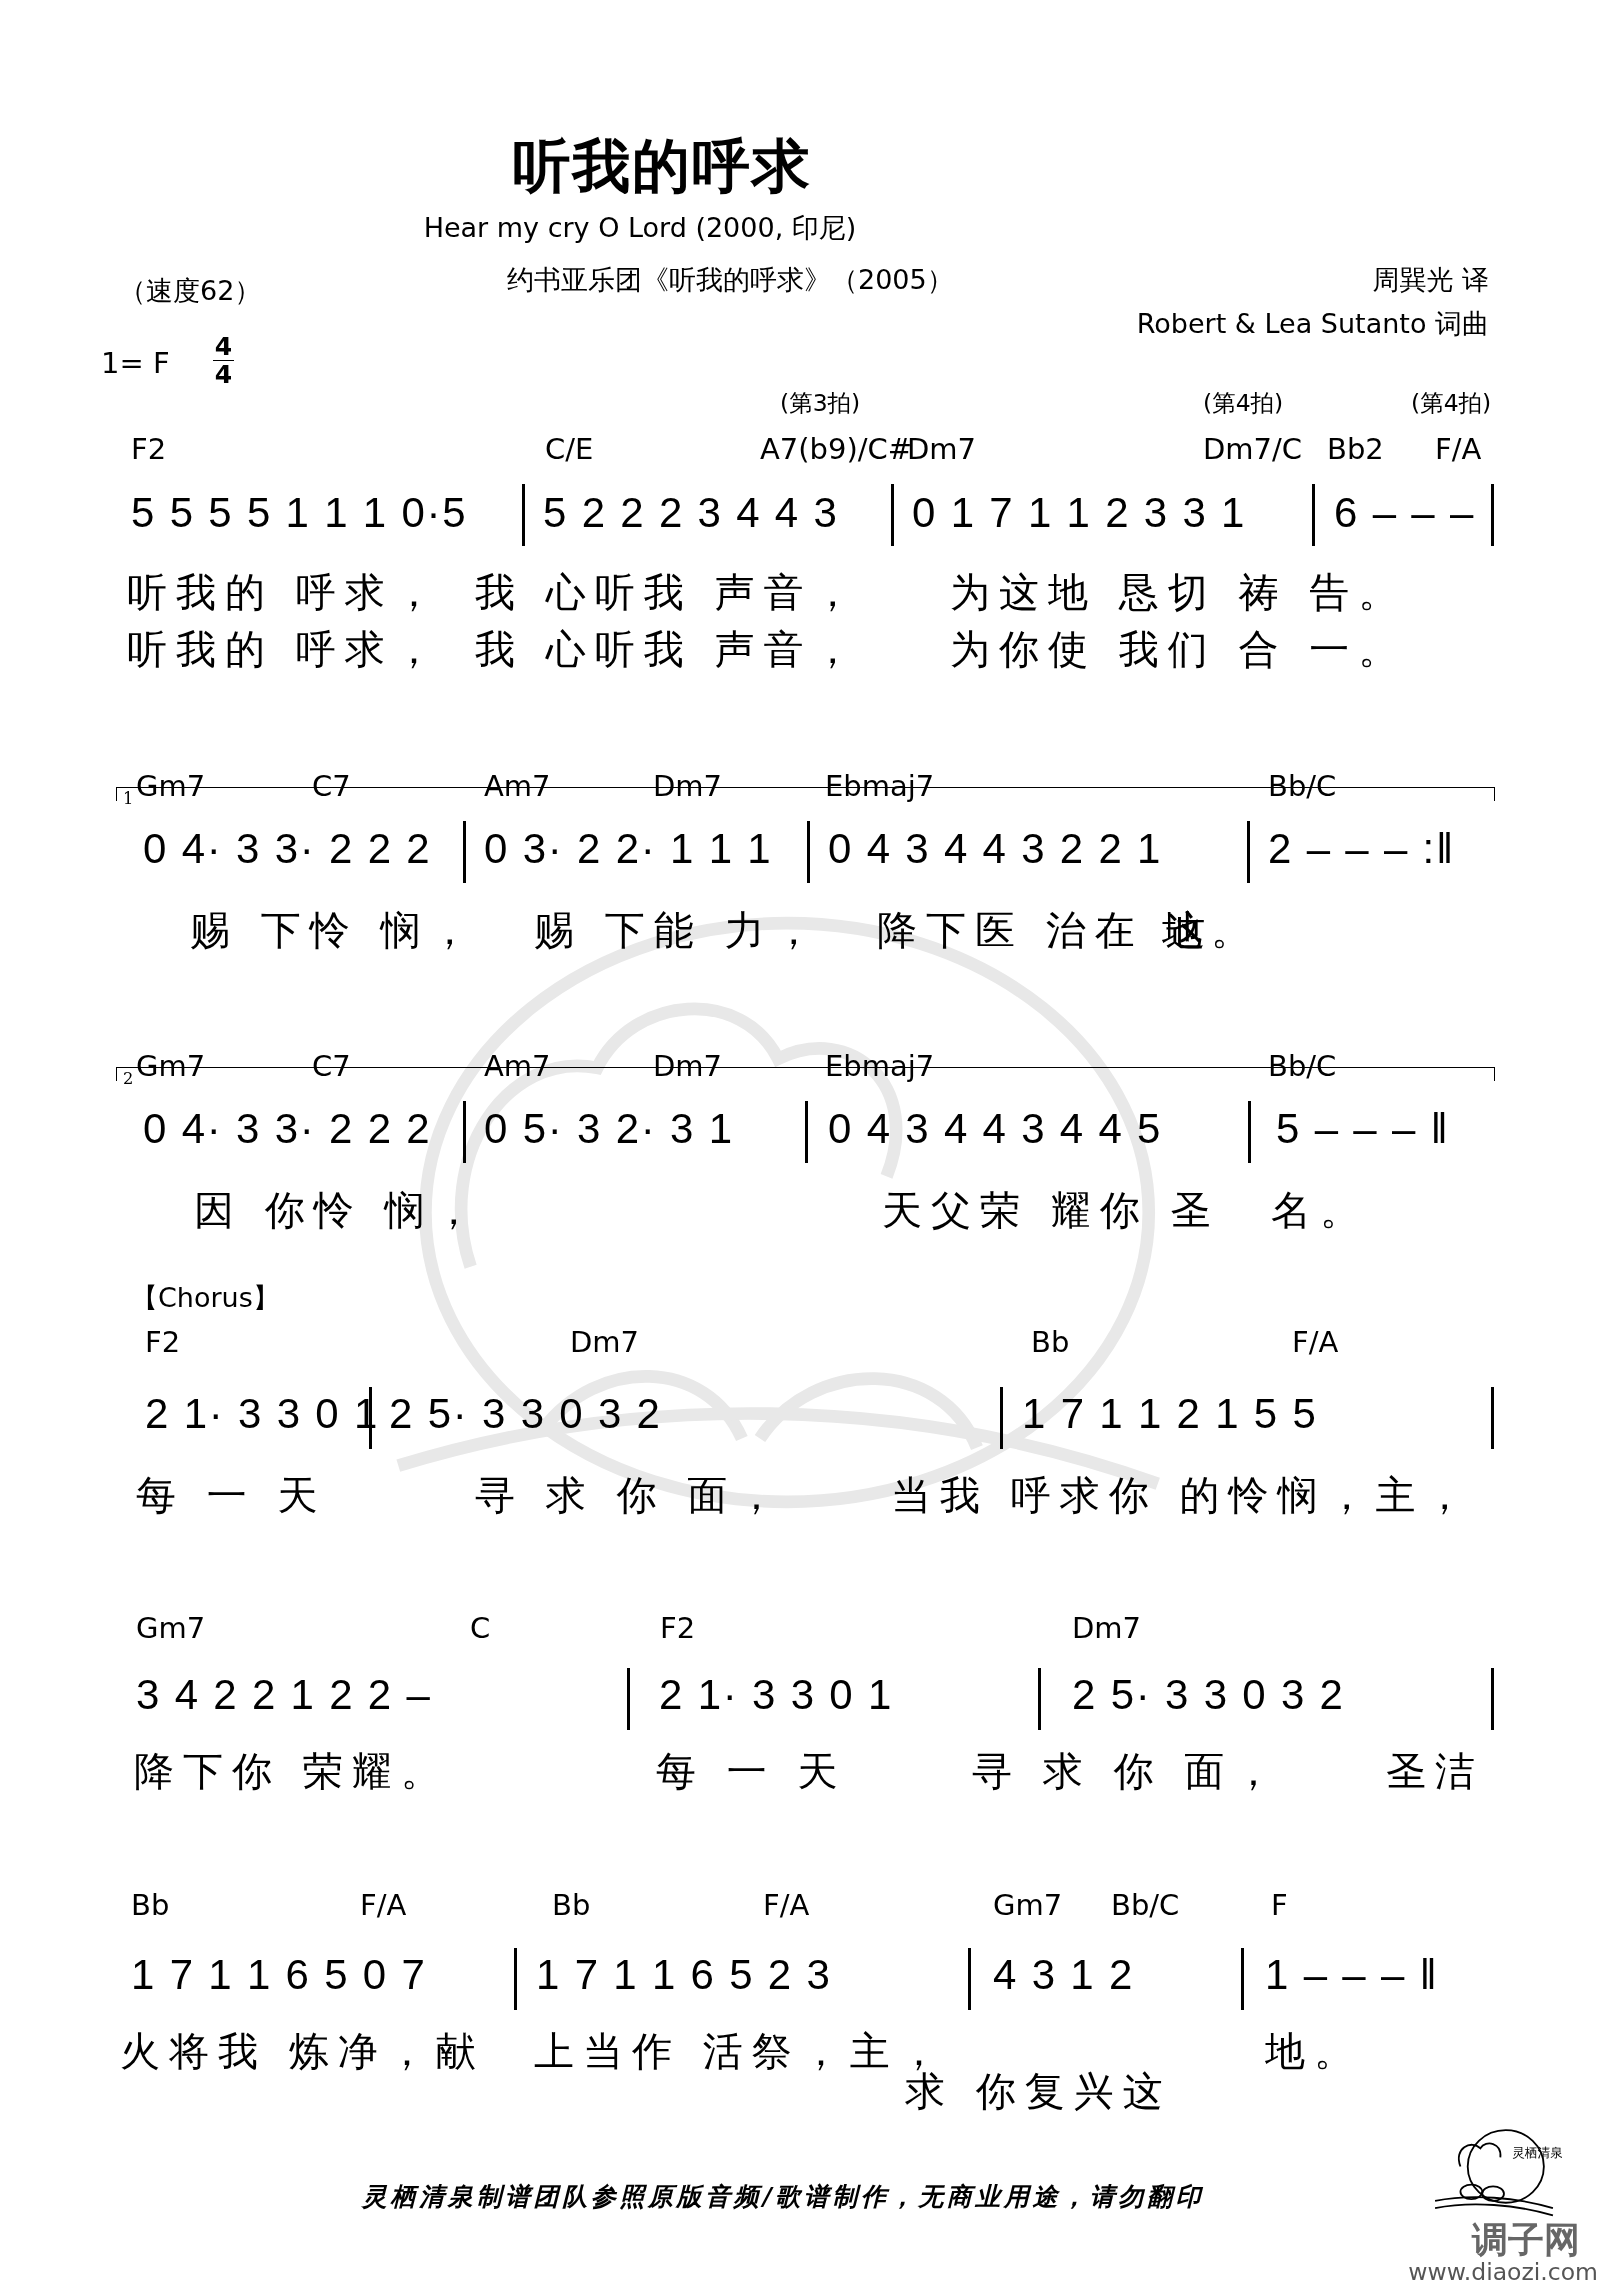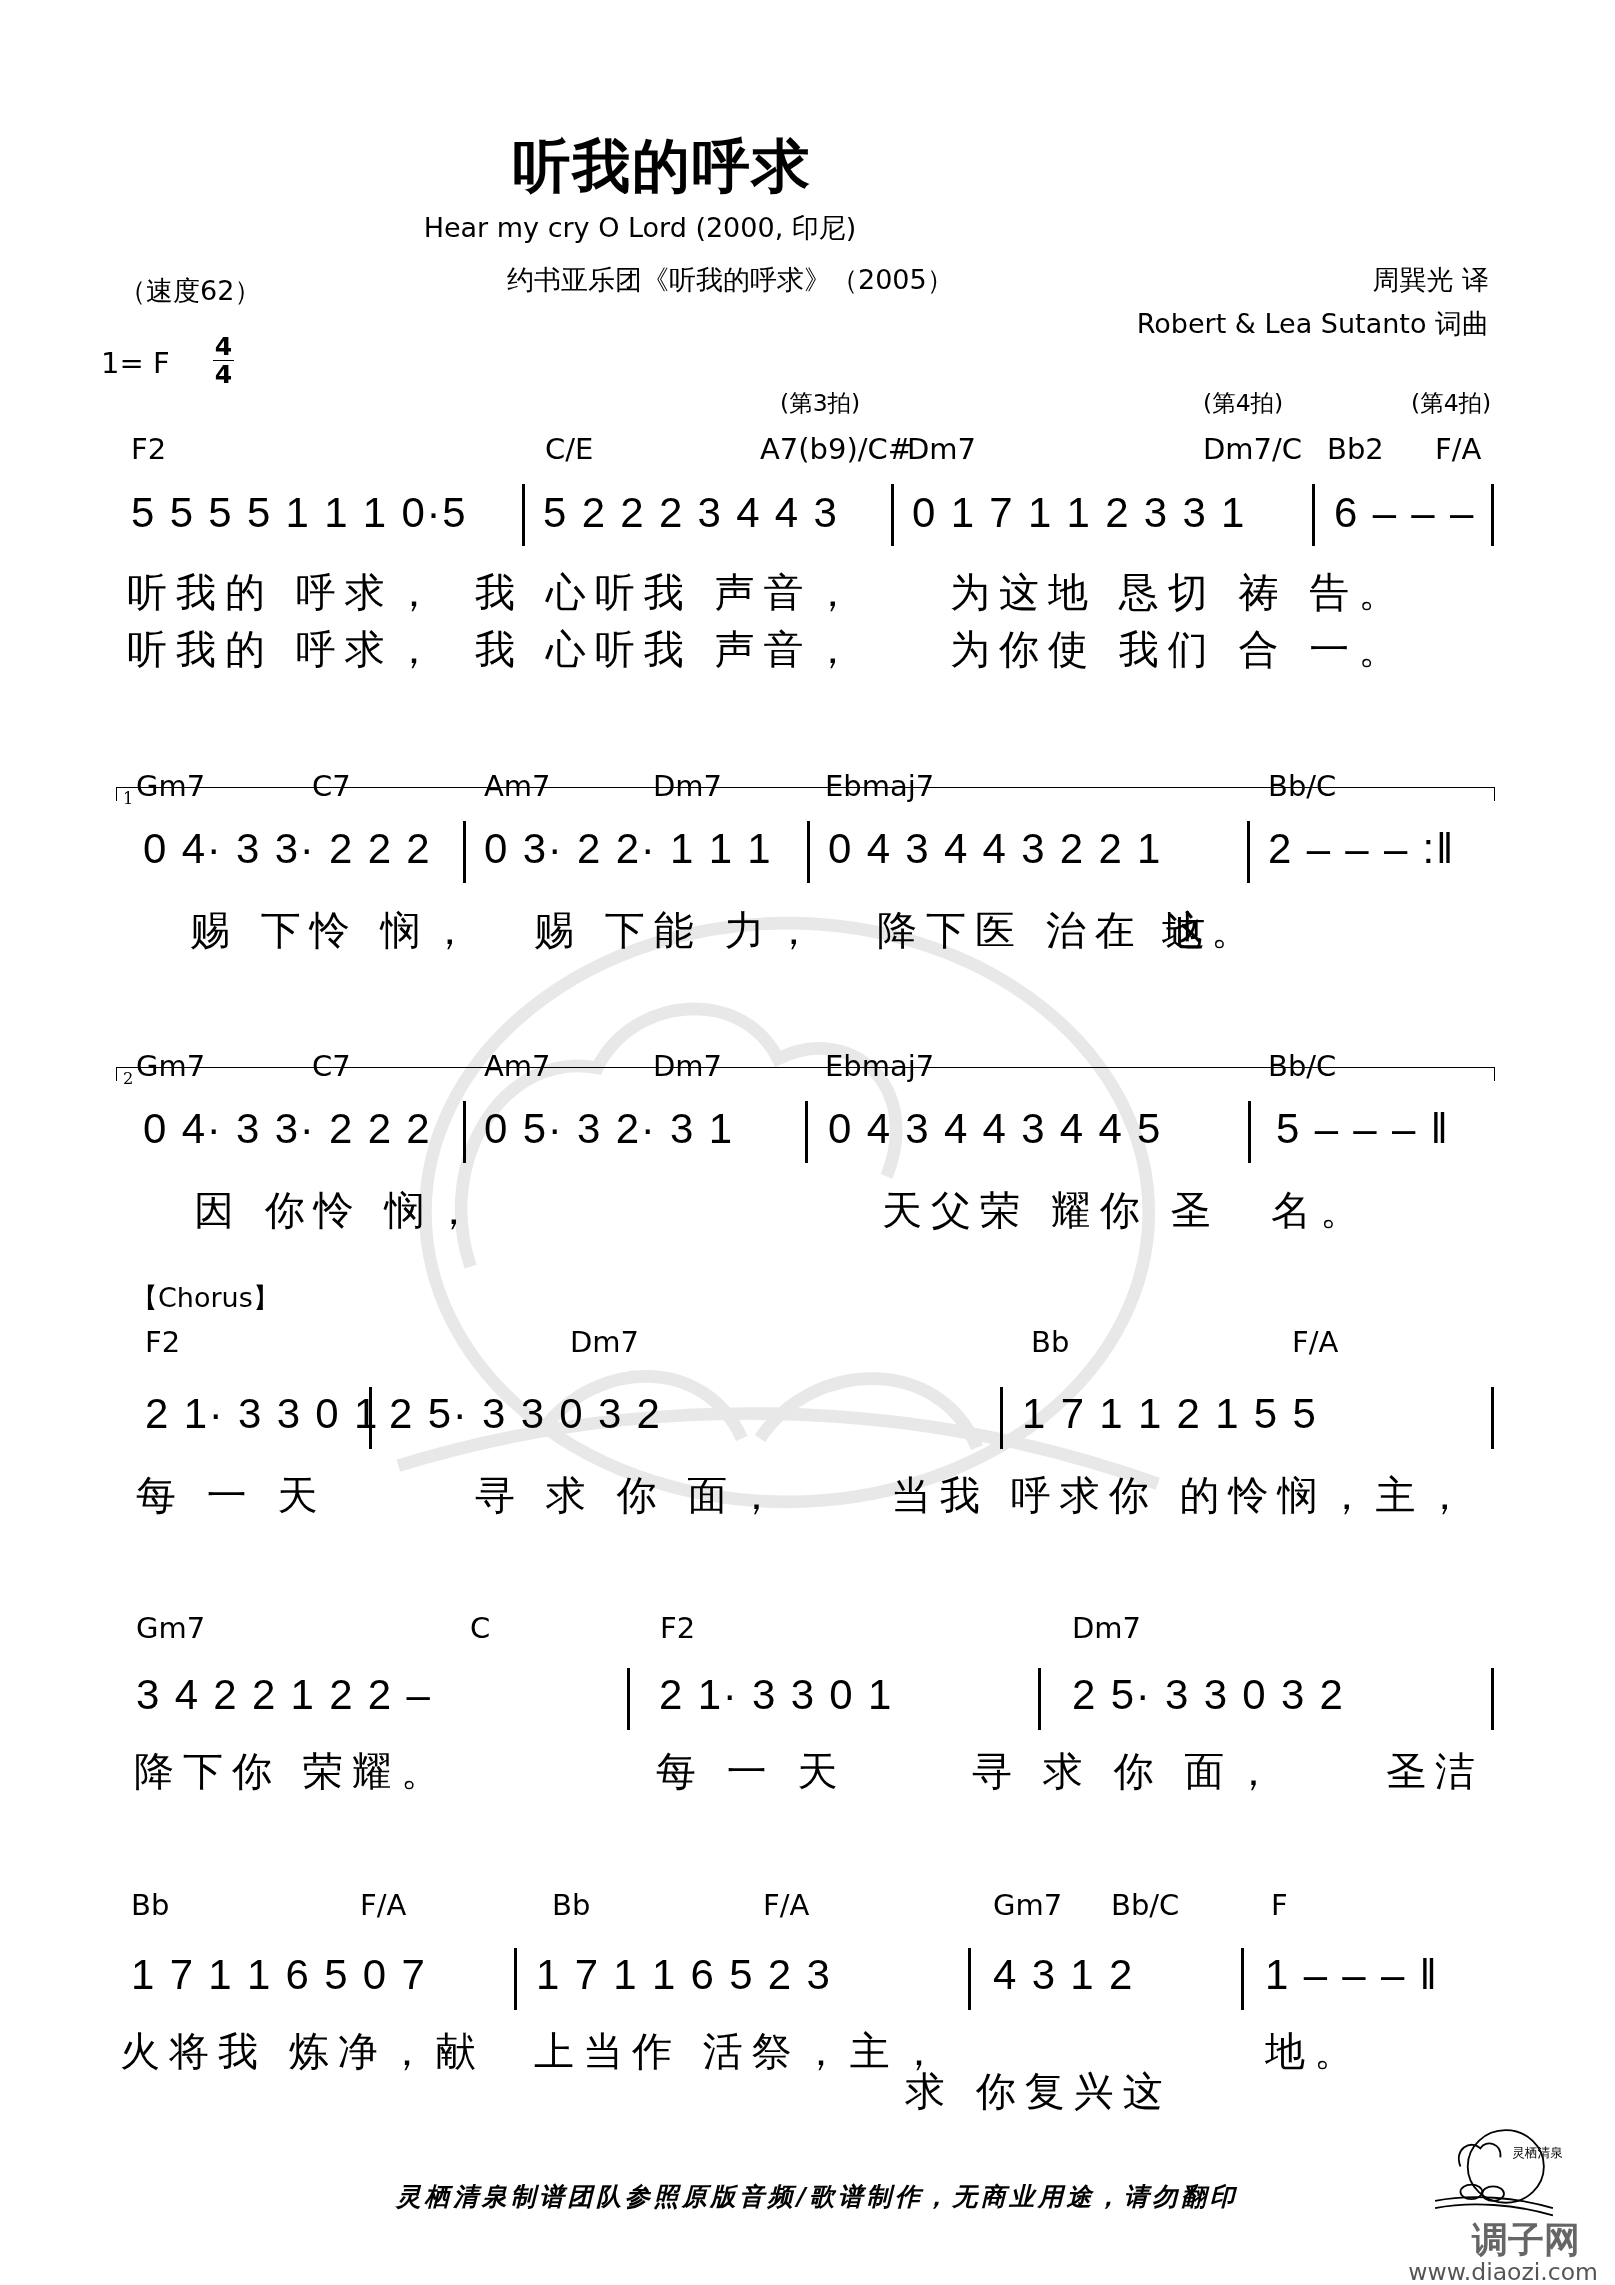--- a/index.html
+++ b/index.html
@@ -20,21 +20,21 @@
   .beatnote{position:absolute;font-size:23.5px;}
   .chord{position:absolute;font-size:29px;}
   .notes{position:absolute;font-size:42px;letter-spacing:1.8px;font-family:"Liberation Sans","DejaVu Sans",sans-serif;}
   .lyrics{position:absolute;font-size:40px;letter-spacing:9px;}
   .bar{position:absolute;width:2.7px;height:62px;background:#000;}
   .volta{position:absolute;border-top:1.8px solid #000;height:12.7px;}
   .volta-l{border-left:1.8px solid #000;}
   .volta-r{border-right:1.8px solid #000;}
   .volta-num{position:absolute;font-size:16.3px;font-family:"DejaVu Serif",serif;}
   .section{position:absolute;font-size:27px;}
-  .footer{left:362px;top:2180px;font-size:25px;font-family:"DejaVu Serif",serif;font-style:italic;font-weight:bold;letter-spacing:3.6px;margin-left:34px;}
+  .footer{left:362px;top:2180px;font-size:25px;font-family:"DejaVu Serif",serif;font-style:italic;font-weight:bold;letter-spacing:3.6px;}
   .site{right:36px;top:2216px;font-size:36px;font-weight:bold;color:#666;text-align:right;}
   .site-url{right:18px;top:2258px;font-size:23.5px;color:#555;}
   .logo{right:54px;top:2121px;width:136px;height:100px;}
 </style>
 </head>
 <body>
 
 <svg class="abs watermark" viewBox="0 0 900 720">
   <g fill="none" stroke="#e8e8e8" stroke-width="14">
     <ellipse cx="470" cy="360" rx="400" ry="320"></ellipse>

